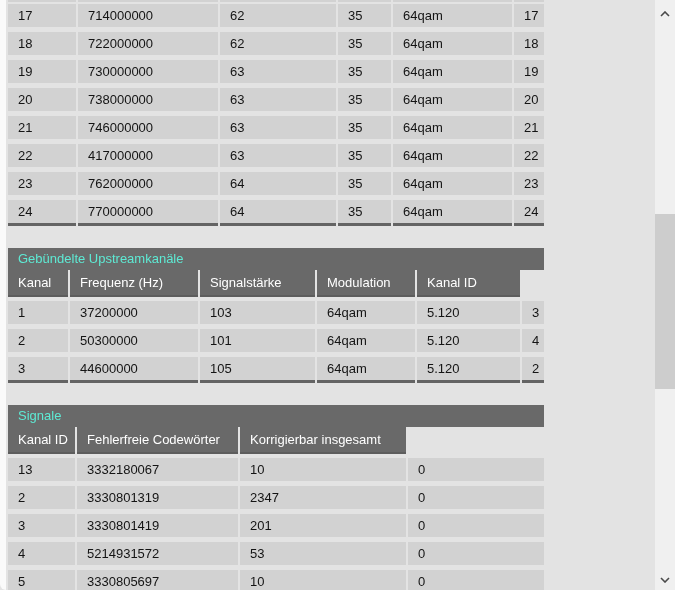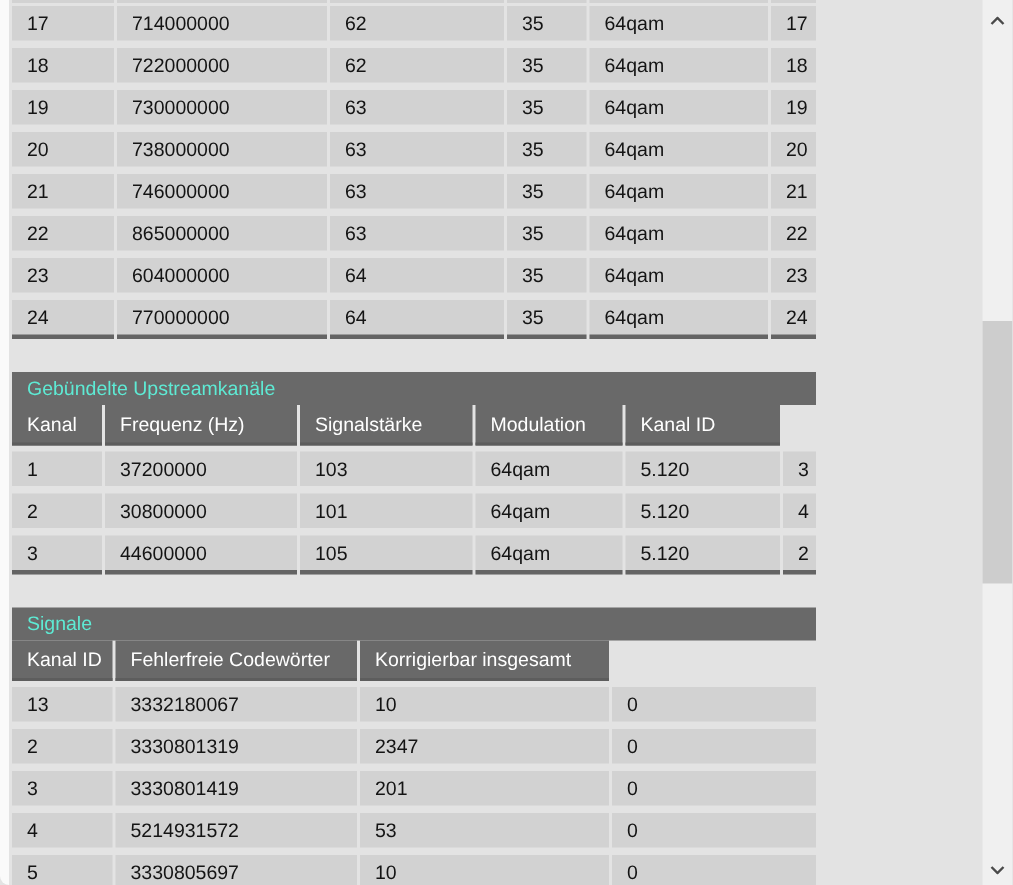--- a/index.html
+++ b/index.html
@@ -177,29 +177,29 @@
           <div class="trow">
             <div class="tcell">21</div>
             <div class="tcell">746000000</div>
             <div class="tcell">63</div>
             <div class="tcell">35</div>
             <div class="tcell">64qam</div>
             <div class="tcell">21</div>
           </div>
           <div class="trow">
             <div class="tcell">22</div>
-            <div class="tcell">865000000</div>
+            <div class="tcell">417000000</div>
             <div class="tcell">63</div>
             <div class="tcell">35</div>
             <div class="tcell">64qam</div>
             <div class="tcell">22</div>
           </div>
           <div class="trow">
             <div class="tcell">23</div>
-            <div class="tcell">604000000</div>
+            <div class="tcell">762000000</div>
             <div class="tcell">64</div>
             <div class="tcell">35</div>
             <div class="tcell">64qam</div>
             <div class="tcell">23</div>
           </div>
           <div class="trow">
             <div class="tcell">24</div>
             <div class="tcell">770000000</div>
             <div class="tcell">64</div>
             <div class="tcell">35</div>
@@ -224,21 +224,21 @@
           <div class="trow">
             <div class="tcell">1</div>
             <div class="tcell">37200000</div>
             <div class="tcell">103</div>
             <div class="tcell">64qam</div>
             <div class="tcell">5.120</div>
             <div class="tcell">3</div>
           </div>
           <div class="trow">
             <div class="tcell">2</div>
-            <div class="tcell">30800000</div>
+            <div class="tcell">50300000</div>
             <div class="tcell">101</div>
             <div class="tcell">64qam</div>
             <div class="tcell">5.120</div>
             <div class="tcell">4</div>
           </div>
           <div class="trow">
             <div class="tcell">3</div>
             <div class="tcell">44600000</div>
             <div class="tcell">105</div>
             <div class="tcell">64qam</div>

